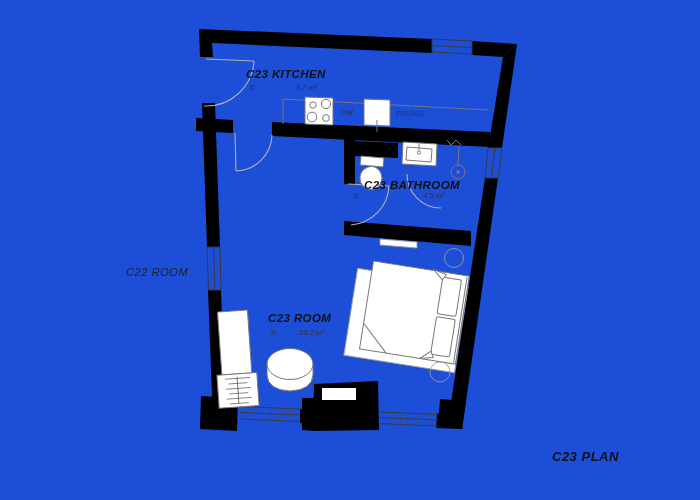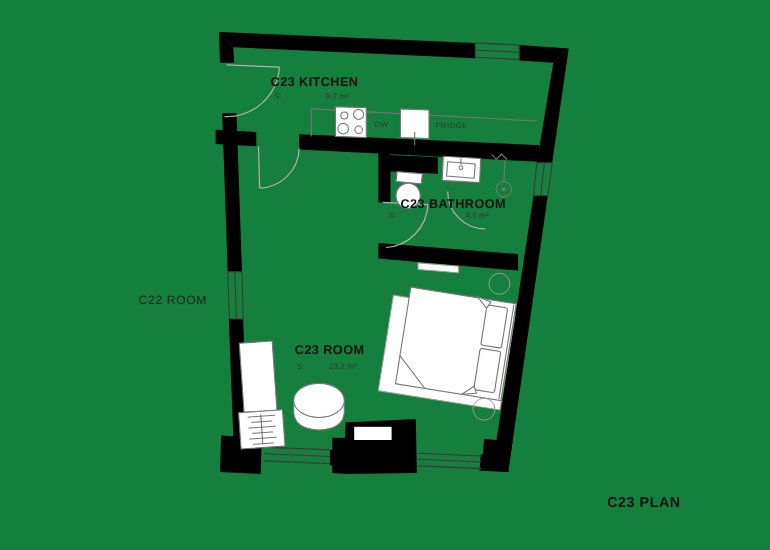--- a/index.html
+++ b/index.html
@@ -1,17 +1,17 @@
 <!DOCTYPE html>
 <html><head>
 <meta charset="utf-8">
 <style>
   html,body{margin:0;padding:0;background:#fff;}
-  .stage{position:relative;width:700px;height:500px;background:#15803d;overflow:hidden;
-         font-family:"Liberation Sans",sans-serif;}
+  .stage{position:relative;width:700px;height:500px;background:#1d4ed8;overflow:hidden;
+         font-family:"Liberation Sans",sans-serif;font-style:italic;}
   svg{display:block}
   .wall{fill:#000;stroke:none}
   .win{stroke:#3a3a3a;stroke-width:1;fill:none}
   .tick{stroke:#555;stroke-width:.7;fill:none}
   .door{stroke:#b0b0b0;stroke-width:1.1;fill:none}
   .furn{stroke:#777;stroke-width:1;fill:#fff}
   .furnl{stroke:#777;stroke-width:1;fill:none}
   .lite{stroke:#9a9a9a;stroke-width:.9;fill:#fff}
   .stool{stroke:#9a9a9a;stroke-width:.9;fill:none}
   .room-name{font-size:11.5px;font-weight:700;letter-spacing:.4px;fill:#111}

